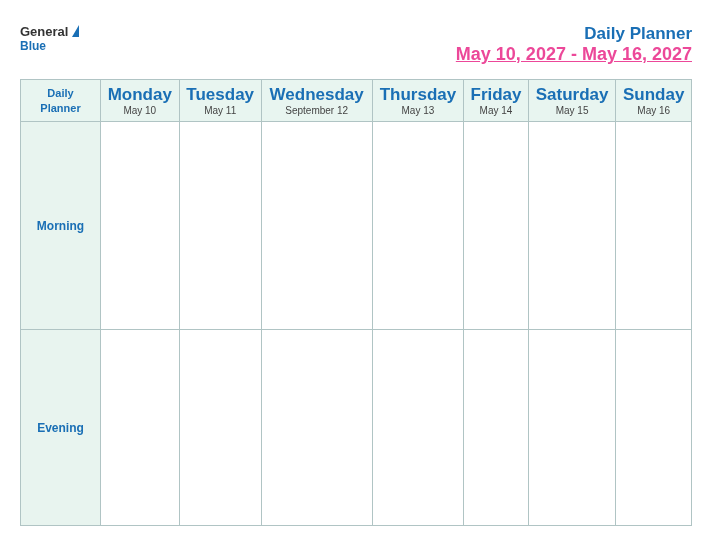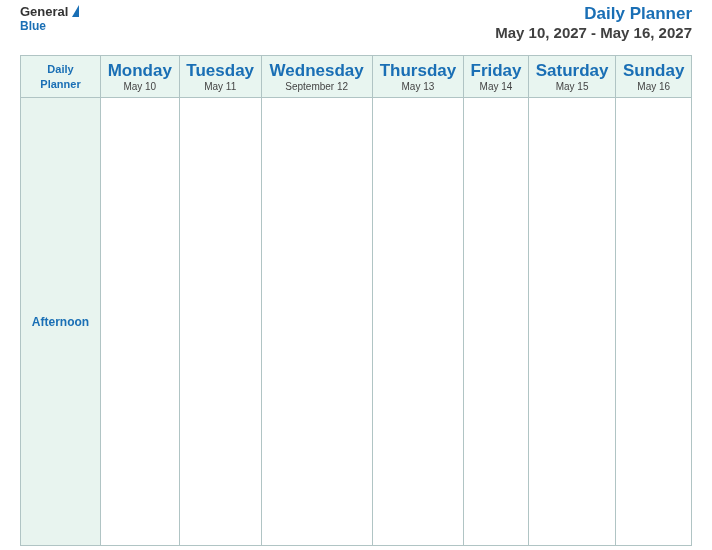--- a/index.html
+++ b/index.html
@@ -8,21 +8,21 @@
       height: 550px;
       background: #fff;
       font-family: Arial, sans-serif;
       overflow: hidden;
     }
 
     .page {
       width: 712px;
       height: 550px;
       background: #fff;
-      padding: 4px 20px;
+      padding: 24px 20px;
       display: flex;
       flex-direction: column;
     }
 
     .header {
       display: flex;
       justify-content: space-between;
       align-items: flex-start;
       margin-bottom: 14px;
     }
@@ -66,24 +66,25 @@
     }
 
     .header-title-main {
       font-size: 17px;
       font-weight: 600;
       color: #1a6fb5;
       display: block;
     }
 
     .header-title-date {
-      font-size: 15px;
+      font-size: 18px;
       font-weight: 600;
-      color: #404040;
-      display: block;
+      color: #ec4899;
+      display: block;
+      text-decoration: underline;
     }
 
     .calendar-table {
       flex: 1;
       border-collapse: collapse;
       width: 100%;
       border: 1.5px solid #b0c4c4;
     }
 
     .calendar-table th,
@@ -206,24 +207,34 @@
           <span class="th-date">May 15</span>
         </th>
         <th class="col-day">
           <span class="th-day-name">Sunday</span>
           <span class="th-date">May 16</span>
         </th>
       </tr>
     </thead>
     <tbody>
       <tr>
-        <td class="row-label">Afternoon</td>
-        <td class="row-cell"></td>
-        <td class="row-cell"></td>
-        <td class="row-cell"></td>
-        <td class="row-cell"></td>
-        <td class="row-cell"></td>
-        <td class="row-cell"></td>
-        <td class="row-cell"></td>
+        <td class="row-label">Morning</td>
+        <td class="row-cell"></td>
+        <td class="row-cell"></td>
+        <td class="row-cell"></td>
+        <td class="row-cell"></td>
+        <td class="row-cell"></td>
+        <td class="row-cell"></td>
+        <td class="row-cell"></td>
+      </tr>
+      <tr>
+        <td class="row-label">Evening</td>
+        <td class="row-cell row-cell-last"></td>
+        <td class="row-cell row-cell-last"></td>
+        <td class="row-cell row-cell-last"></td>
+        <td class="row-cell row-cell-last"></td>
+        <td class="row-cell row-cell-last"></td>
+        <td class="row-cell row-cell-last"></td>
+        <td class="row-cell row-cell-last"></td>
       </tr>
     </tbody>
   </table>
 </div>
 
 </body></html>

